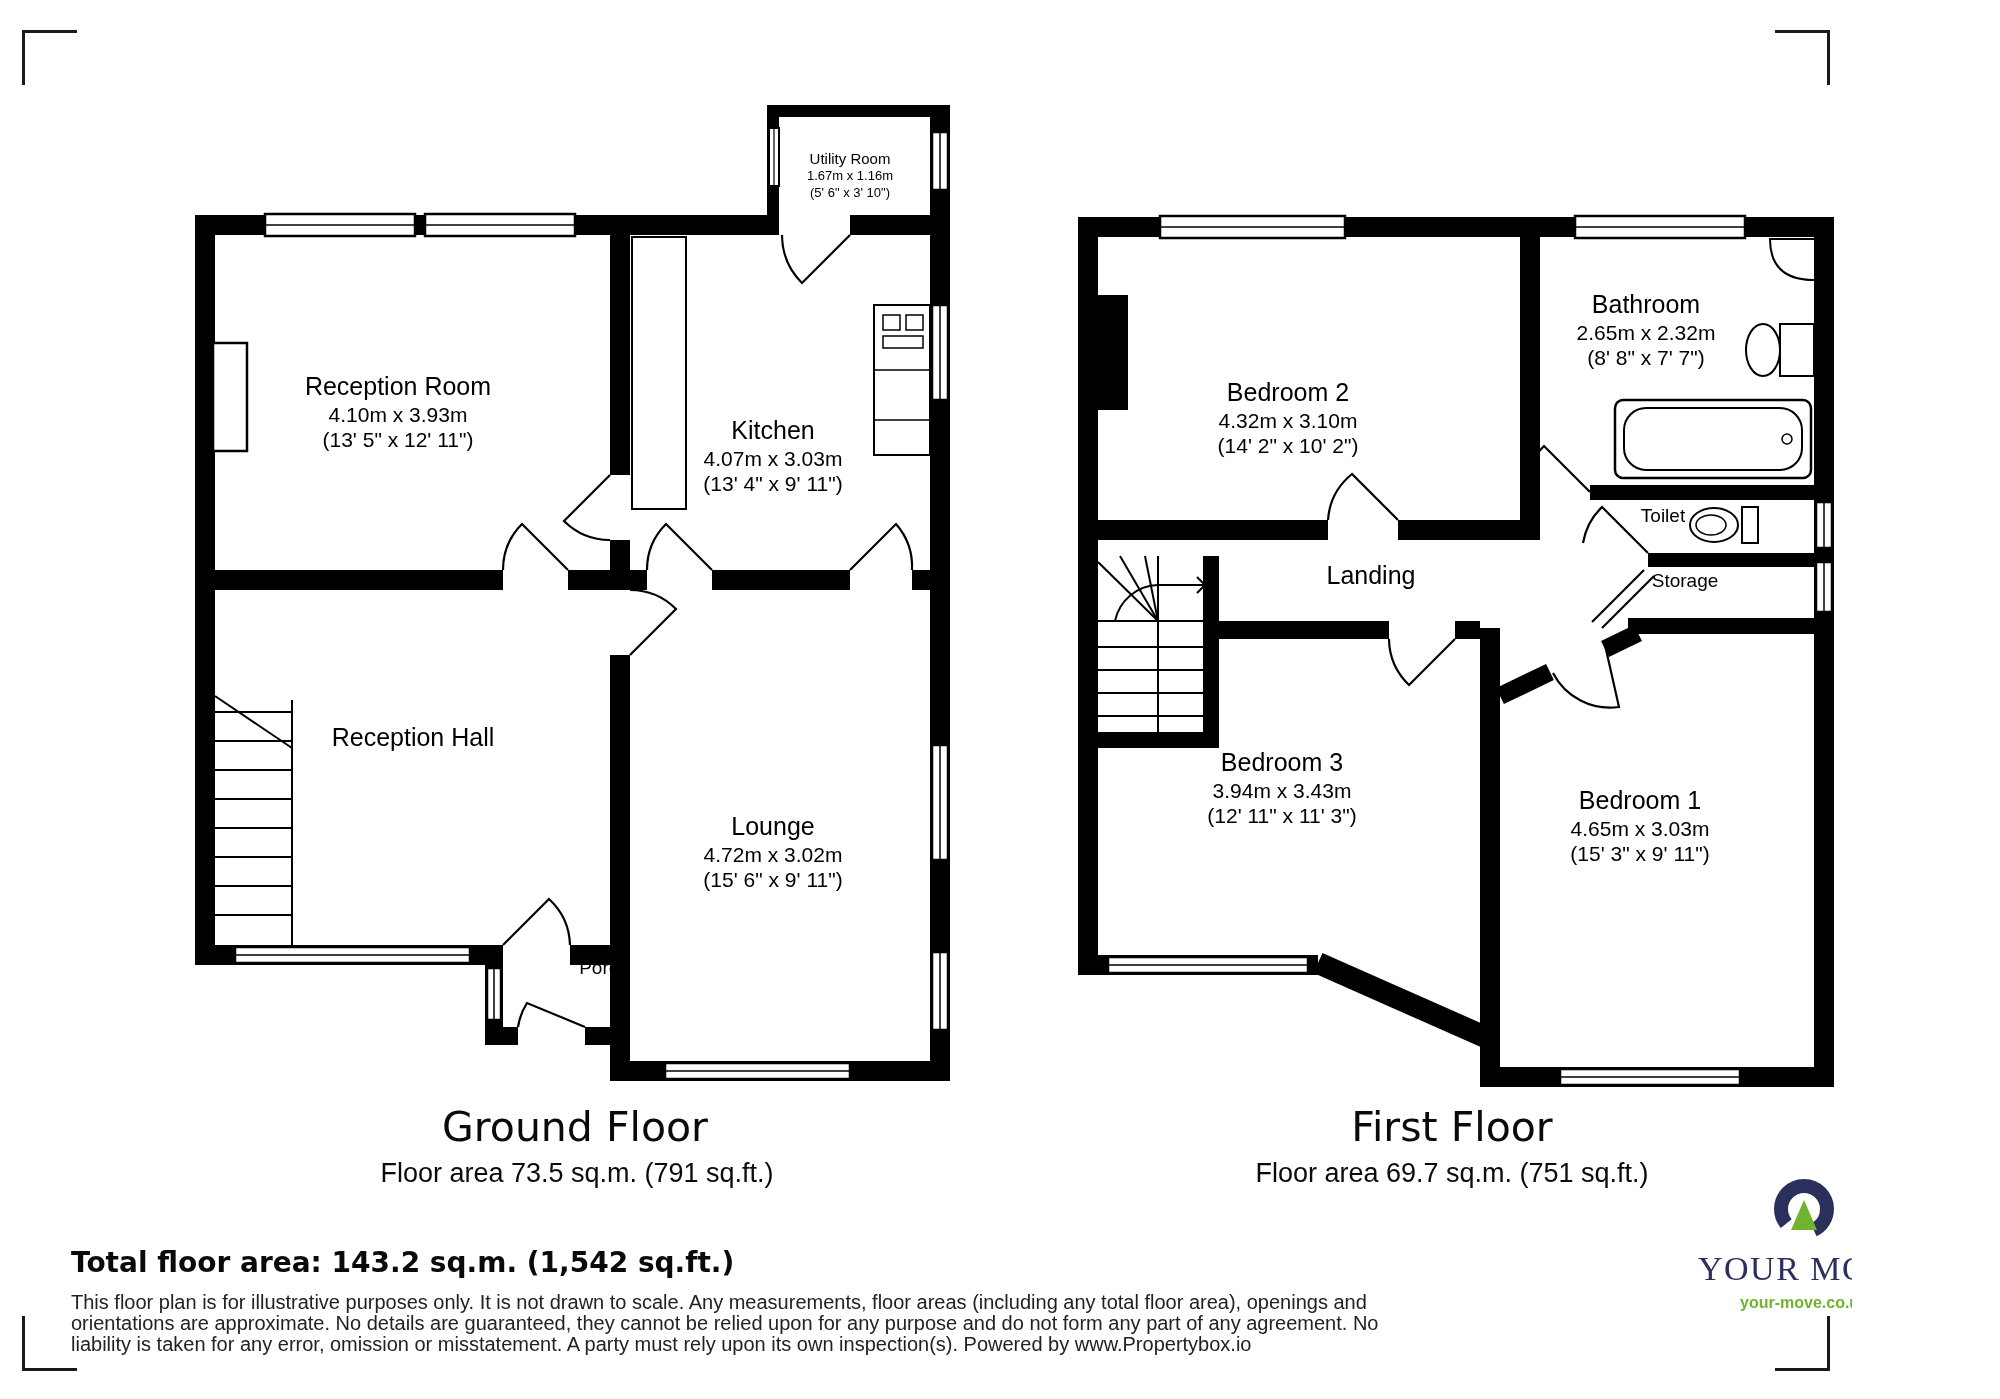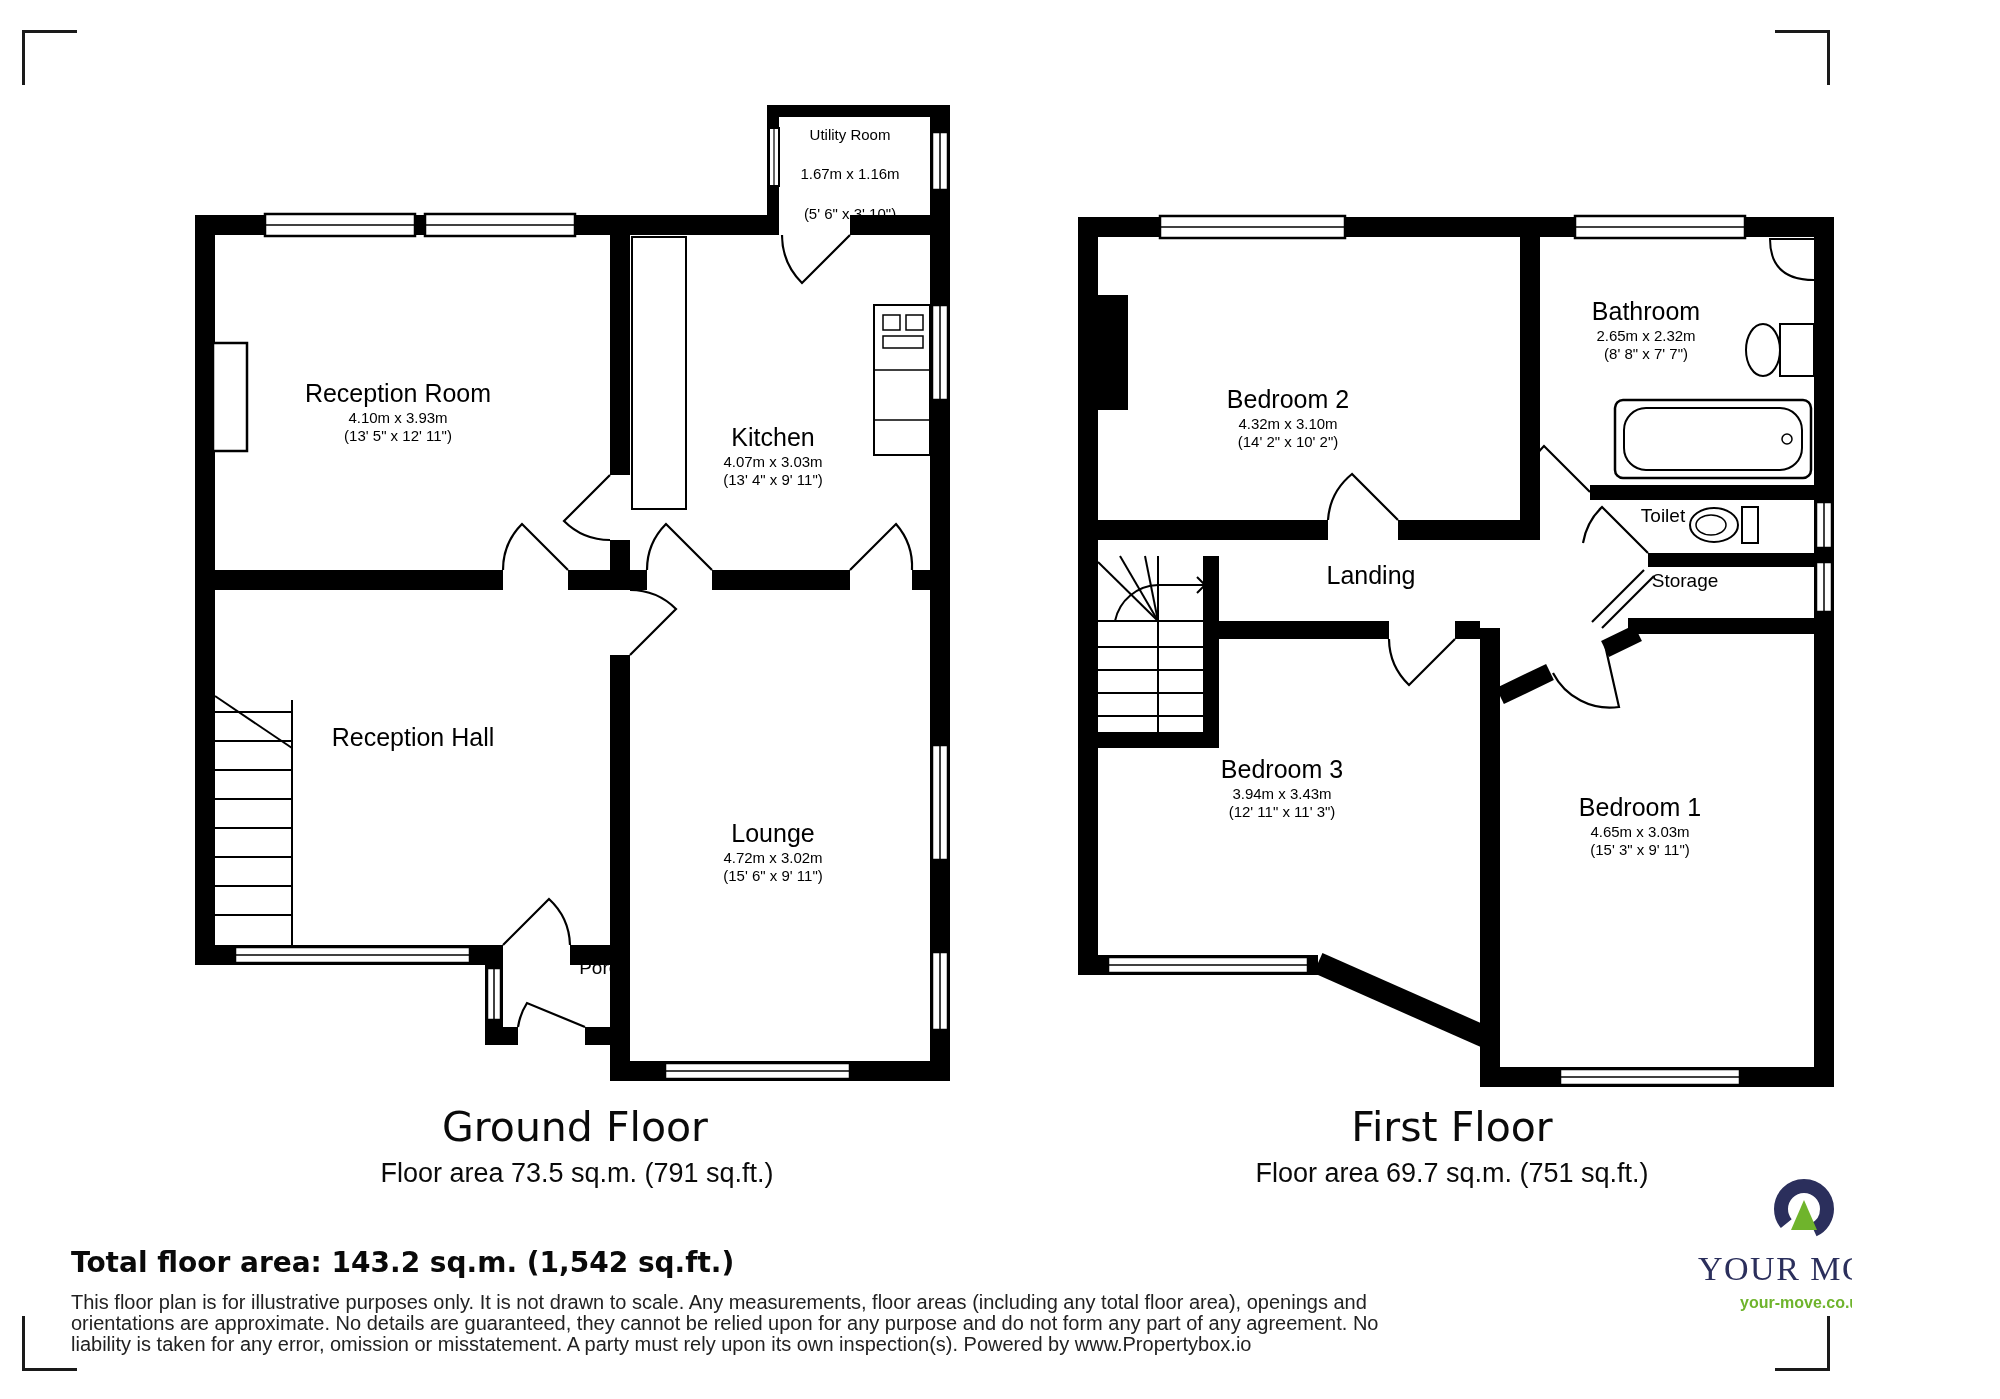--- a/index.html
+++ b/index.html
@@ -9,24 +9,24 @@
   .corner{position:absolute;width:52px;height:52px;}
   .corner.tl{left:22px;top:30px;border-left:3px solid #1a1a1a;border-top:3px solid #1a1a1a;}
   .corner.tr{right:22px;top:30px;border-right:3px solid #1a1a1a;border-top:3px solid #1a1a1a;}
   .corner.bl{left:22px;bottom:28px;border-left:3px solid #1a1a1a;border-bottom:3px solid #1a1a1a;}
   .corner.br{right:22px;bottom:28px;border-right:3px solid #1a1a1a;border-bottom:3px solid #1a1a1a;}
   .plan{position:absolute;width:840px;height:990px;}
   .plan svg{position:absolute;left:0;top:0;}
   .room-label{position:absolute;transform:translate(-50%,-50%);text-align:center;
               white-space:nowrap;line-height:1.22;z-index:5;}
   .room-name{font-size:25px;}
-  .room-dims{font-size:15px;}
+  .room-dims{font-size:21px;}
   .room-label.small .room-name{font-size:19px;}
   .room-label.tiny .room-name{font-size:15px;}
-  .room-label.tiny .room-dims{font-size:15px;line-height:1.25;margin-top:21px;}
+  .room-label.tiny .room-dims{font-size:13px;line-height:1.25;}
   .floor-caption{position:absolute;transform:translateX(-50%);font-family:"DejaVu Sans",sans-serif;
                  font-size:41px;color:#0a0a0a;white-space:nowrap;}
   .area-line{position:absolute;transform:translateX(-50%);font-family:Liberation Sans, sans-serif;
              font-size:27px;color:#0a0a0a;white-space:nowrap;}
   .total-line{position:absolute;left:71px;top:1246px;font-family:"DejaVu Sans",sans-serif;
               font-weight:bold;font-size:28px;color:#0a0a0a;}
   .disclaimer{position:absolute;left:71px;top:1292px;width:1360px;font-size:20px;
               line-height:21px;color:#222;}
   .logo{position:absolute;left:1698px;top:1178px;width:212px;text-align:center;}
   .logo-brand{font-family:"Liberation Serif",serif;font-size:34px;letter-spacing:1.5px;

